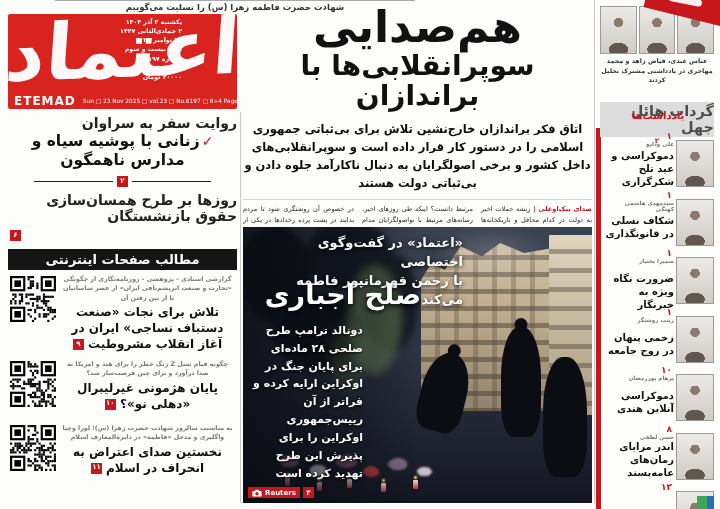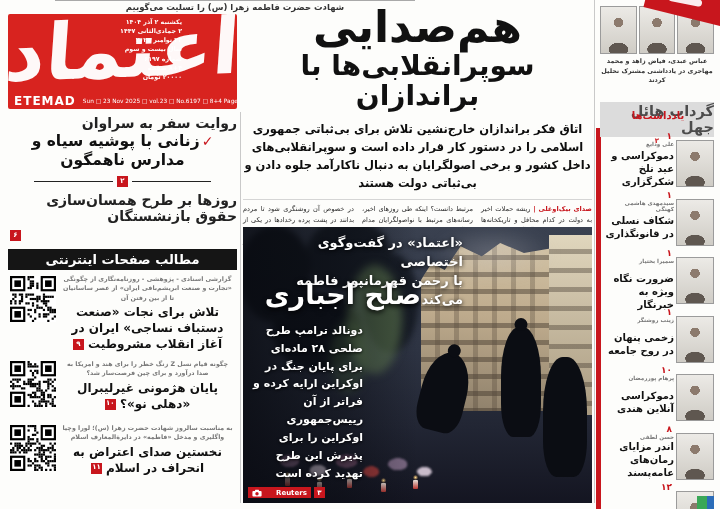--- a/index.html
+++ b/index.html
@@ -88,21 +88,21 @@
   .candle::after{content:"";position:absolute;top:-5px;left:0;width:5px;height:5px;border-radius:50%;
     background:radial-gradient(circle,#ffd98a,rgba(255,150,50,.1) 70%);}
   .ph-shade{position:absolute;inset:0;background:linear-gradient(90deg,rgba(8,10,16,.78) 0,rgba(8,10,16,.45) 28%,transparent 50%);}
   .ph-cap{position:absolute;left:8px;top:7px;width:212px;text-align:right;color:#fff;
     font-size:13px;font-weight:900;line-height:1.45;text-shadow:0 1px 4px rgba(0,0,0,.95);}
   .ph-title{position:absolute;left:8px;top:52px;width:170px;text-align:right;color:#fff;
     font-size:27px;font-weight:900;text-shadow:0 2px 5px rgba(0,0,0,.95);}
   .ph-deck{position:absolute;left:8px;top:95px;width:112px;text-align:right;color:#fff;
     font-size:11px;font-weight:bold;line-height:1.62;text-shadow:0 1px 3px rgba(0,0,0,.95);}
   .ph-credit{position:absolute;left:5px;bottom:5px;display:flex;direction:ltr;align-items:center;gap:3px;}
-  .ph-credit .lbl{display:flex;align-items:center;gap:14px;background:#c8161d;color:#fff;
+  .ph-credit .lbl{display:flex;align-items:center;gap:3px;background:#c8161d;color:#fff;
     font-size:7px;font-weight:bold;padding:1.5px 4px;}
   
   .sb-topbox{left:600px;top:2px;width:114px;height:126px;}
   .ribbon{position:absolute;top:-14px;right:-46px;width:120px;height:36px;background:#c8161d;
     transform:rotate(14deg);z-index:5;}
   .ribbon::after{content:"";position:absolute;left:22px;top:16px;width:34px;height:7px;border-radius:6px;
     background:rgba(255,255,255,.92);transform:rotate(-3deg);}
   .sb-ports{display:flex;direction:ltr;gap:2px;justify-content:center;margin-top:4px;}
   .portrait{width:35px;height:46px;border:1px solid #9b9b9b;background:
     radial-gradient(9px 9px at 50% 34%,#8c7a6d 0 52%,transparent 53%),

